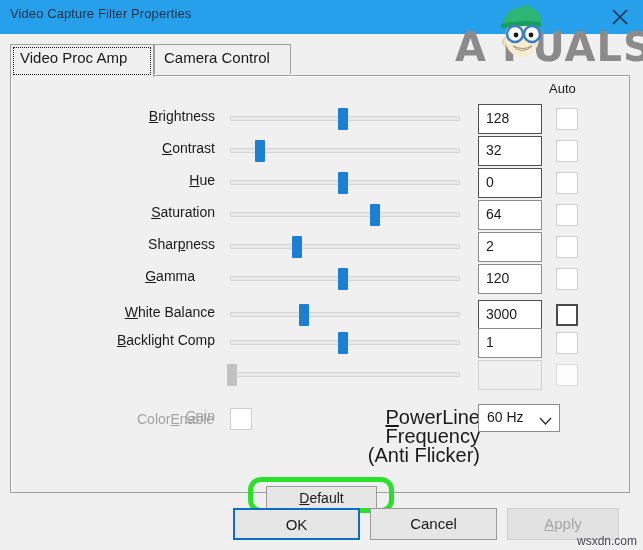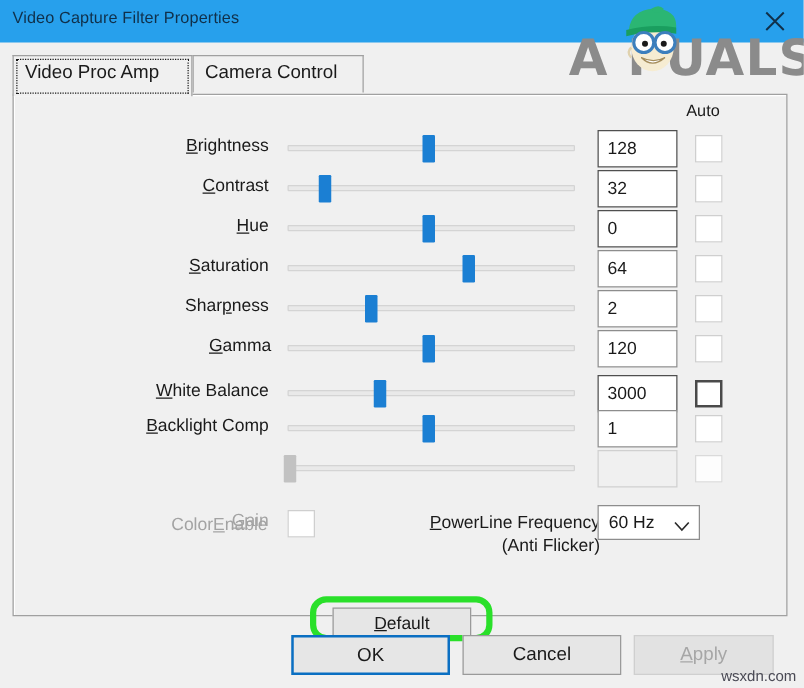--- a/index.html
+++ b/index.html
@@ -174,21 +174,21 @@
     width: 22px; height: 22px;
     background: #ffffff;
     border: 1px solid #cfcfcf;
     box-sizing: border-box;
   }
   #powerline-label {
     position: absolute;
     left: 300px; top: 408px;
     width: 180px;
     text-align: right;
-    font-size: 14px;
+    font-size: 20px;
     line-height: 19px;
     color: #1a1a1a;
   }
   #powerline-select {
     position: absolute;
     left: 478px; top: 404px;
     width: 82px; height: 28px;
     background: #ffffff;
     border: 1px solid #8d8d8d;
     box-sizing: border-box;
@@ -333,21 +333,21 @@
       <div class="checkbox" style="left: 556px; top: 4px;"></div>
     </div>
     <div class="row" style="top: 232px; width: 643px;">
       <div class="rowlabel" style="right: 428px;">Shar<u>p</u>ness</div>
       <div class="track" style="left: 230px; top: 12px; width: 230px;"></div>
       <div class="thumb" style="left: 291.7px; top: 4px;"></div>
       <div class="valuebox" style="left: 478px; top: 0px;">2</div>
       <div class="checkbox" style="left: 556px; top: 4px;"></div>
     </div>
     <div class="row" style="top: 264px; width: 643px;">
-      <div class="rowlabel" style="right: 426px;"><u>G</u>amma</div>
+      <div class="rowlabel" style="right: 448px;"><u>G</u>amma</div>
       <div class="track" style="left: 230px; top: 12px; width: 230px;"></div>
       <div class="thumb" style="left: 337.7px; top: 4px;"></div>
       <div class="valuebox" style="left: 478px; top: 0px;">120</div>
       <div class="checkbox" style="left: 556px; top: 4px;"></div>
     </div>
     <div class="row" style="top: 300px; width: 643px;">
       <div class="rowlabel" style="right: 428px;"><u>W</u>hite Balance</div>
       <div class="track" style="left: 230px; top: 12px; width: 230px;"></div>
       <div class="thumb" style="left: 298.6px; top: 4px;"></div>
       <div class="valuebox strong" style="left: 478px; top: 0px;">3000</div>

